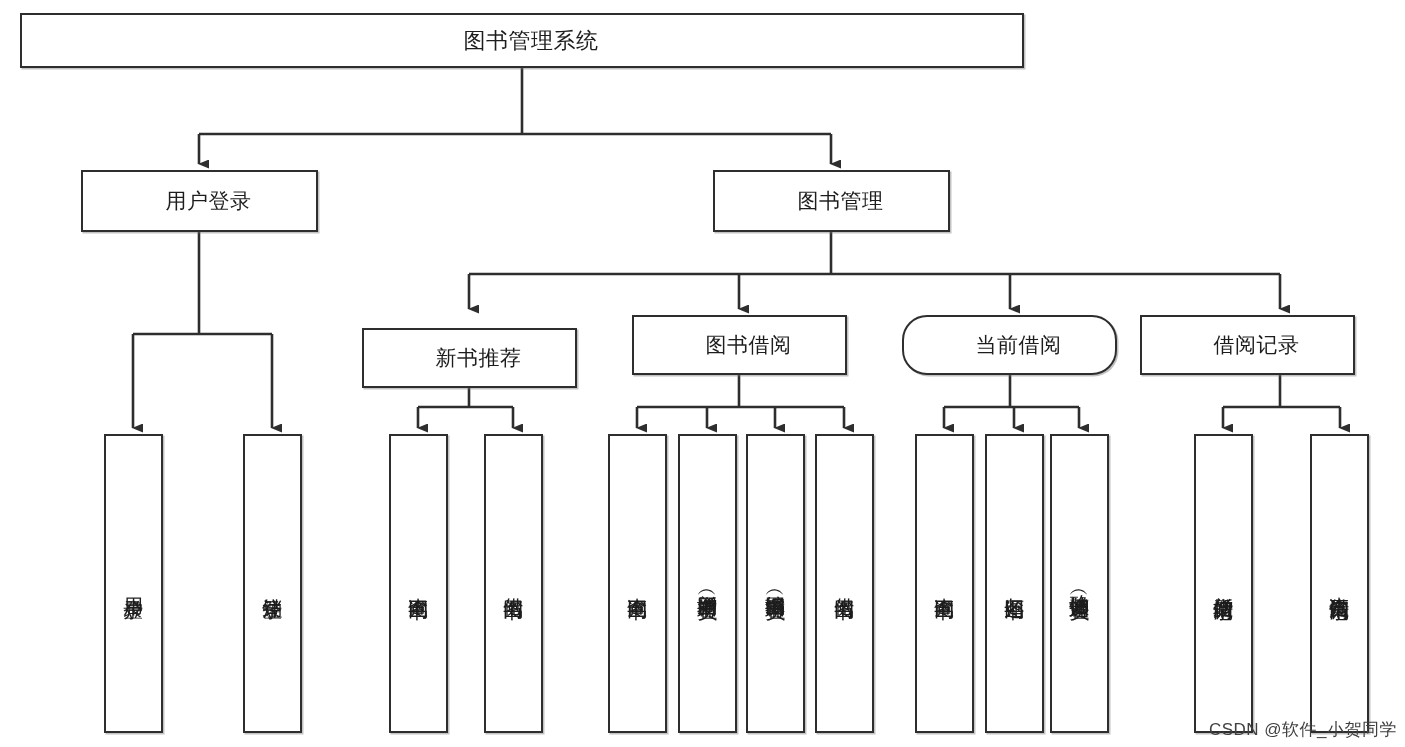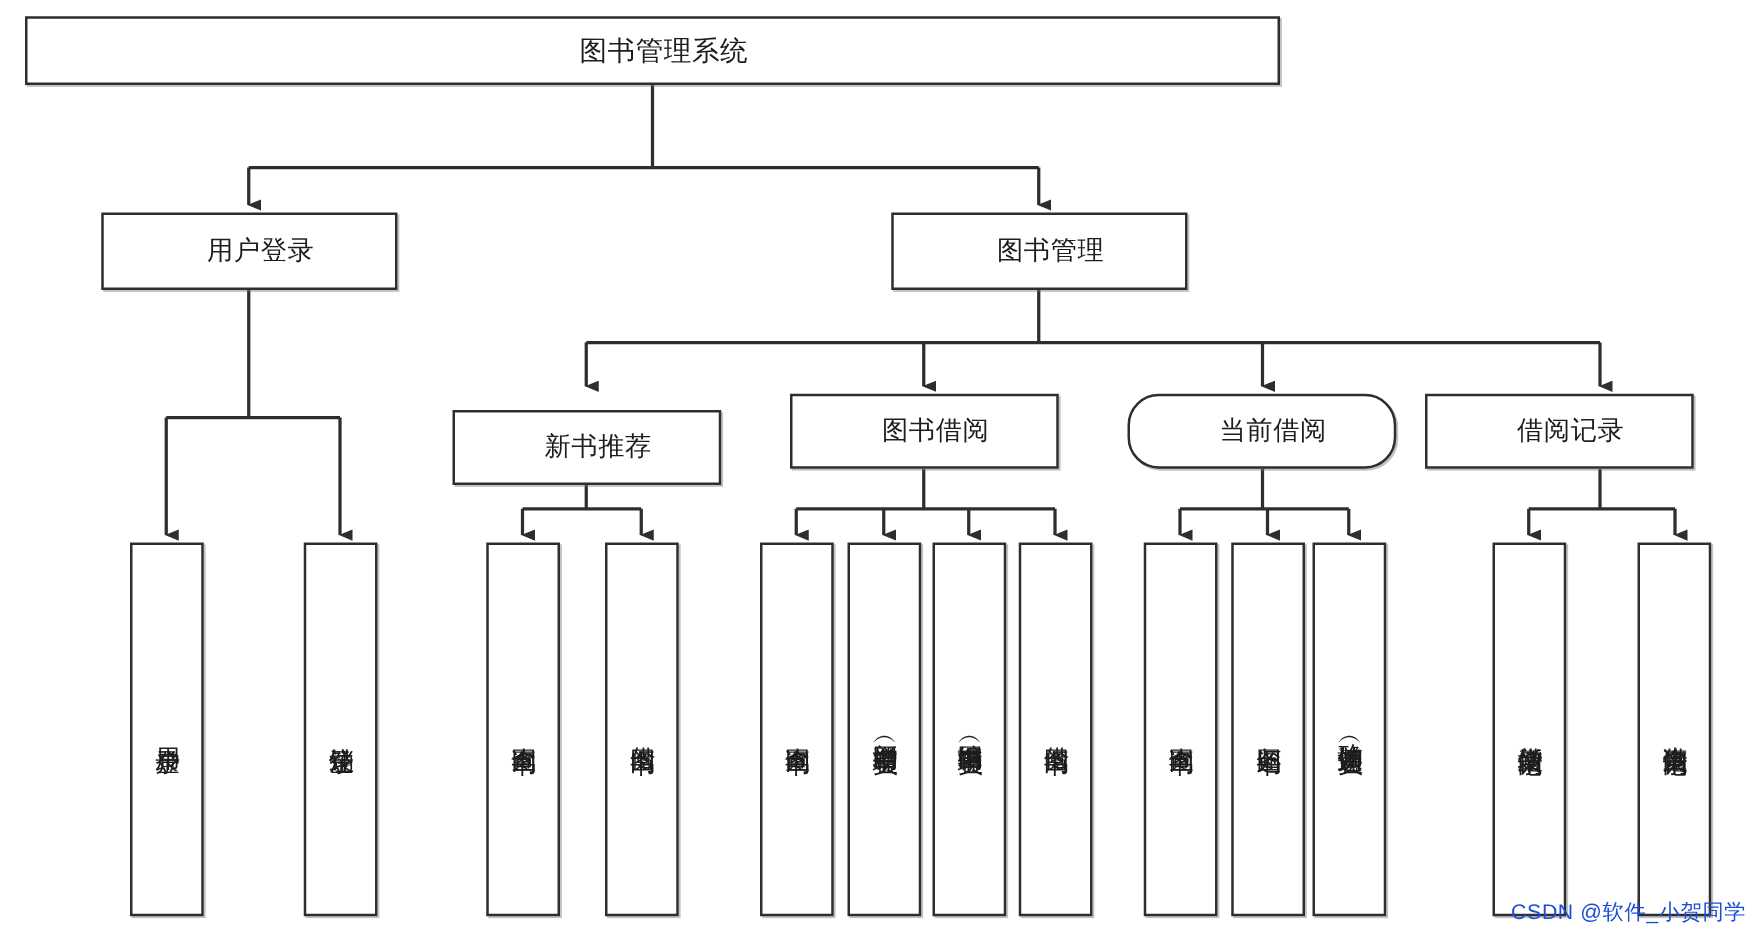--- a/index.html
+++ b/index.html
@@ -62,21 +62,21 @@
     font-size: 20px;
     line-height: 1.12;
     letter-spacing: 1px;
     white-space: nowrap;
   }
   #watermark {
     position: absolute;
     right: 8px;
     bottom: 6px;
     font-size: 17px;
-    color: #1d4ed8;
+    color: #404040;
     letter-spacing: 0.5px;
     user-select: none;
     white-space: nowrap;
   }
 </style>
 </head>
 <body>
 
 <div id="diagram-root">
 

